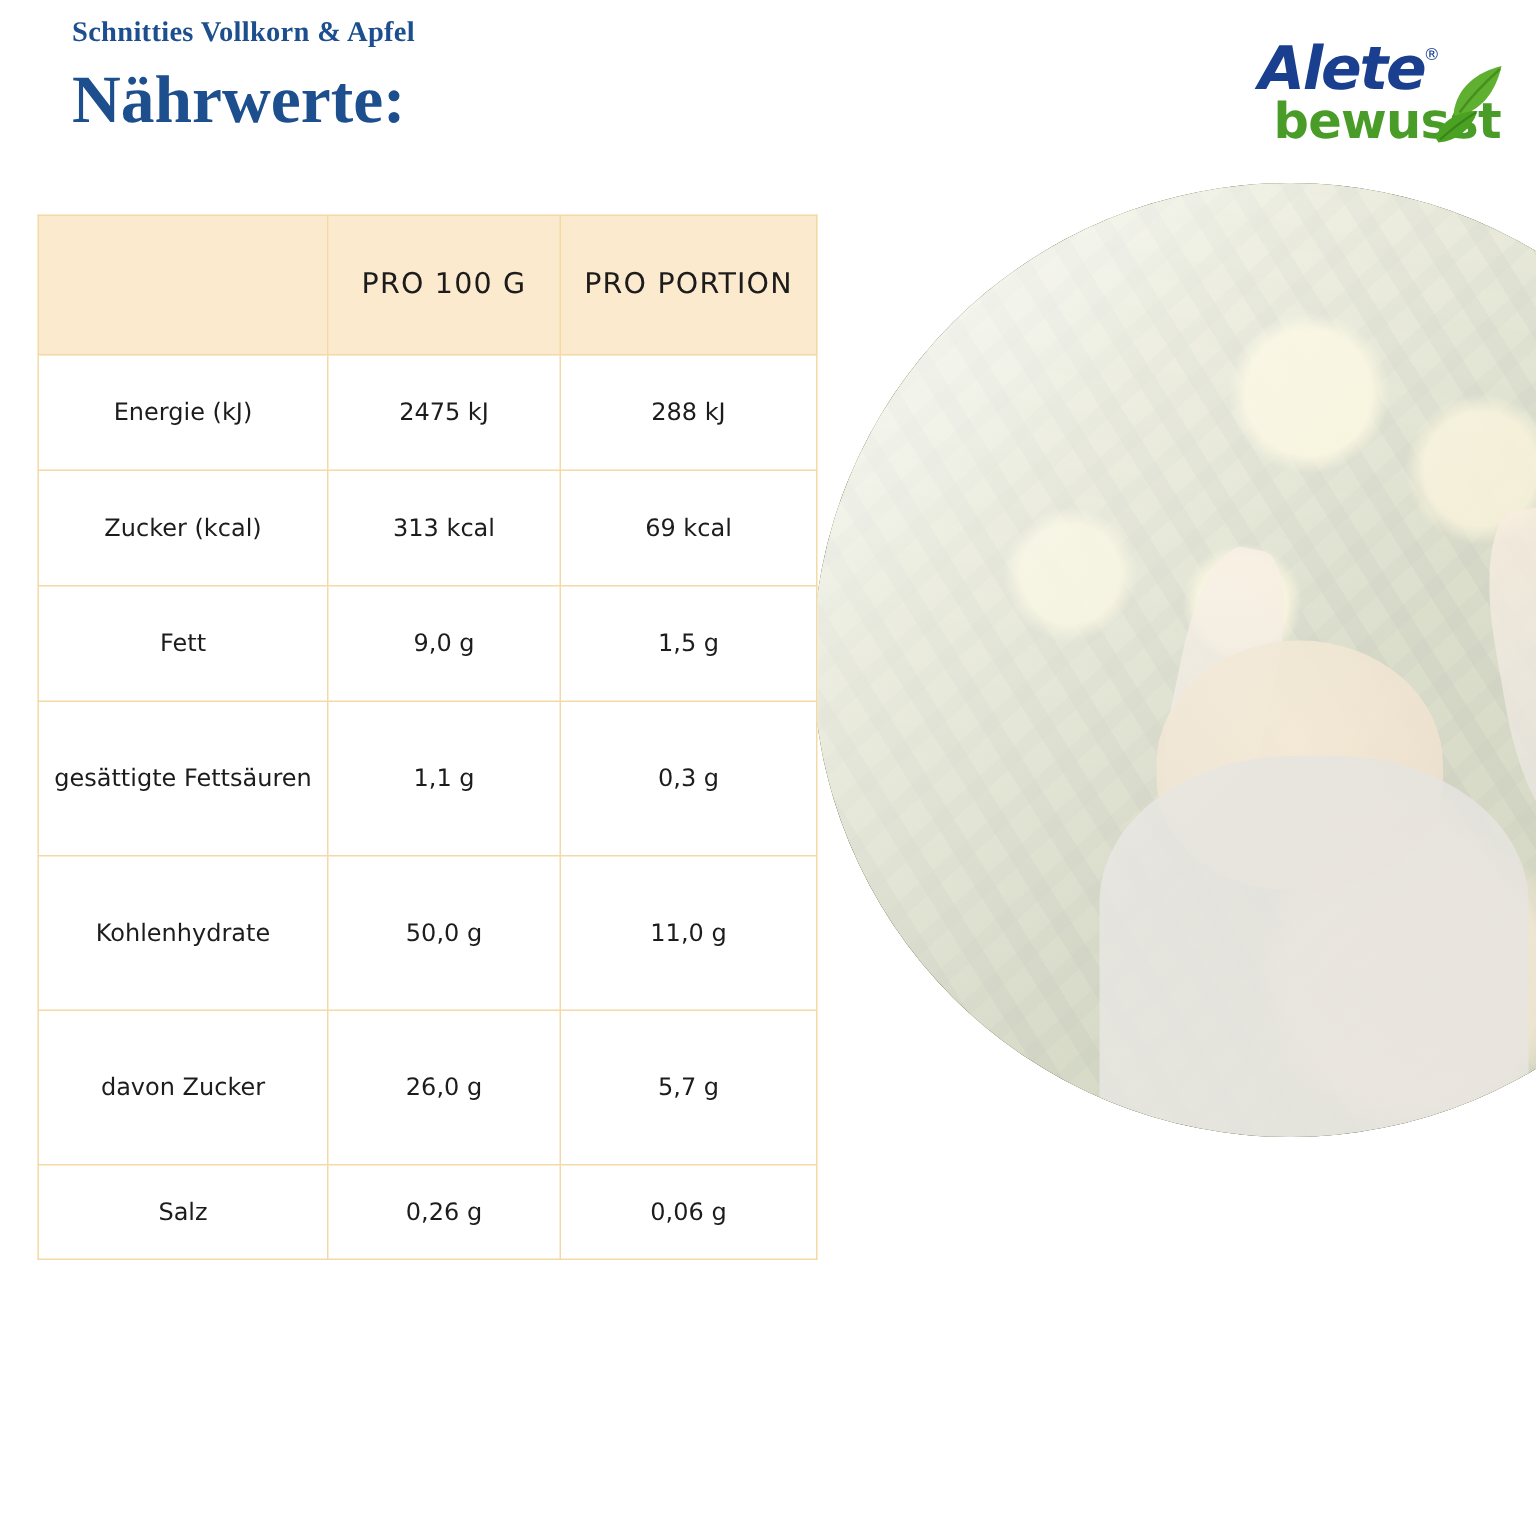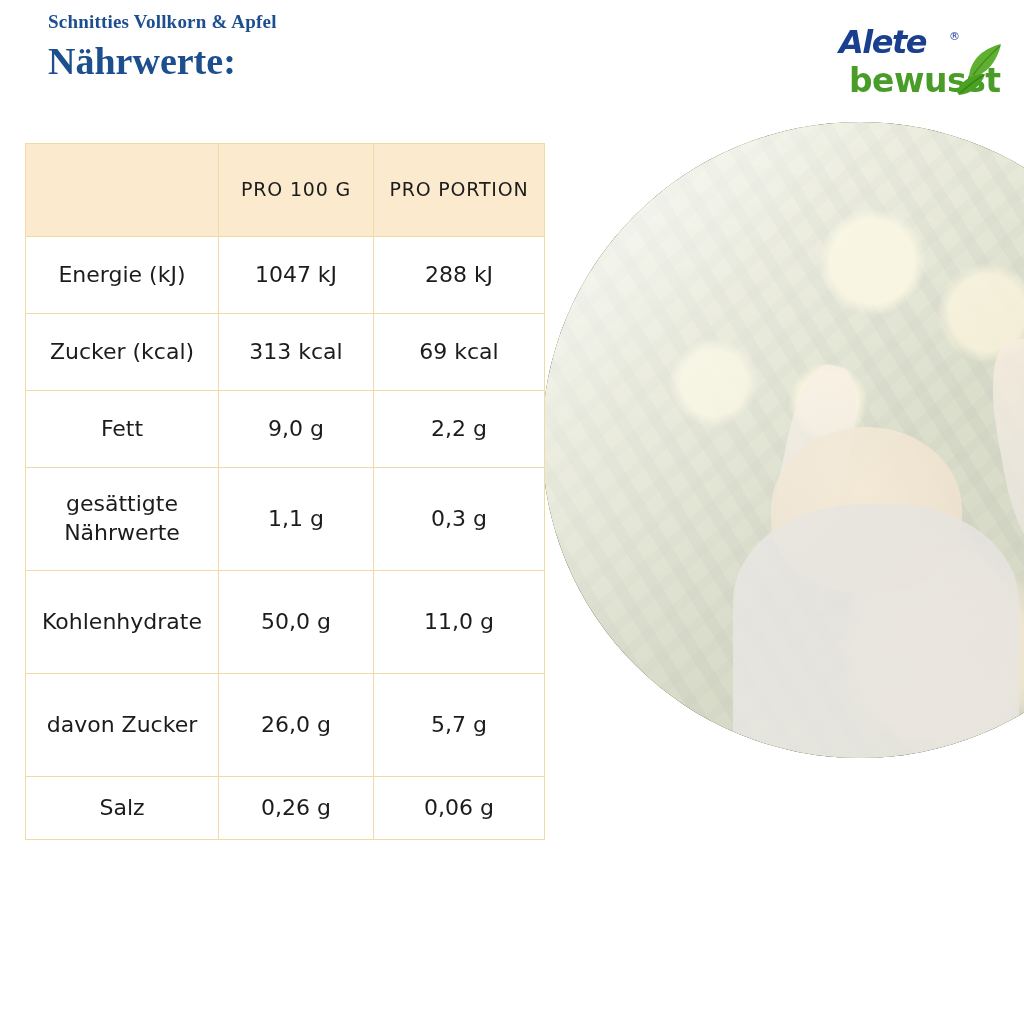--- a/index.html
+++ b/index.html
@@ -27,21 +27,21 @@
     font-weight: bold;
     font-size: 19px;
     letter-spacing: 0.2px;
     color: #1d4f8f;
     line-height: 1.25;
     white-space: nowrap;
   }
   #page-title {
     font-family: "Liberation Serif", serif;
     font-weight: bold;
-    font-size: 38px;
+    font-size: 45px;
     color: #1d4f8f;
     line-height: 1.25;
     margin-top: 4px;
     white-space: nowrap;
   }
 
   
   #brand-logo {
     position: absolute;
     right: 18px;
@@ -49,21 +49,21 @@
     width: 175px;
     height: 84px;
   }
   #logo-alete {
     position: absolute;
     left: 8px;
     top: 0px;
     font-family: "DejaVu Sans", sans-serif;
     font-weight: bold;
     font-style: italic;
-    font-size: 32px;
+    font-size: 40px;
     letter-spacing: -1.5px;
     color: #1a3f8f;
     line-height: 1;
   }
   #logo-reg {
     position: absolute;
     left: 118px;
     top: 4px;
     font-size: 11px;
     color: #1a3f8f;
@@ -190,21 +190,21 @@
     font-weight: normal;
     letter-spacing: 0.8px;
     line-height: 1.35;
     margin-top: 41px;
   }
   .head-row th.blank { background: #fbeacd; }
 
   .data-row td {
     background: #ffffff;
     height: 76px;
-    font-size: 22px;
+    font-size: 16px;
     line-height: 1.3;
   }
   .data-row.tall td { height: 102px; }
   .data-row.short td { height: 62px; }
 </style>
 </head>
 <body>
 
 <div id="photo-circle">
   <div id="photo-art">
@@ -242,35 +242,35 @@
   <thead>
     <tr class="head-row">
       <th class="blank"></th>
       <th>PRO 100 G</th>
       <th>PRO PORTION</th>
     </tr>
   </thead>
   <tbody>
     <tr class="data-row">
       <td>Energie (kJ)</td>
-      <td>1047 kJ</td>
+      <td>2475 kJ</td>
       <td>288 kJ</td>
     </tr>
     <tr class="data-row">
       <td>Zucker (kcal)</td>
       <td>313 kcal</td>
       <td>69 kcal</td>
     </tr>
     <tr class="data-row">
       <td>Fett</td>
       <td>9,0 g</td>
-      <td>2,2 g</td>
+      <td>1,5 g</td>
     </tr>
     <tr class="data-row tall">
-      <td>gesättigte Nährwerte</td>
+      <td>gesättigte Fettsäuren</td>
       <td>1,1 g</td>
       <td>0,3 g</td>
     </tr>
     <tr class="data-row tall">
       <td>Kohlenhydrate</td>
       <td>50,0 g</td>
       <td>11,0 g</td>
     </tr>
     <tr class="data-row tall">
       <td>davon Zucker</td>

